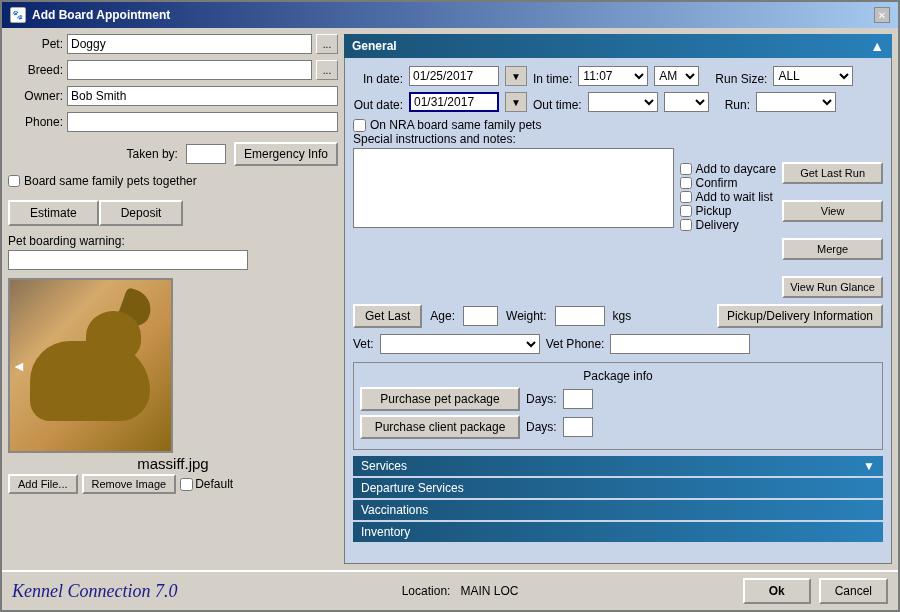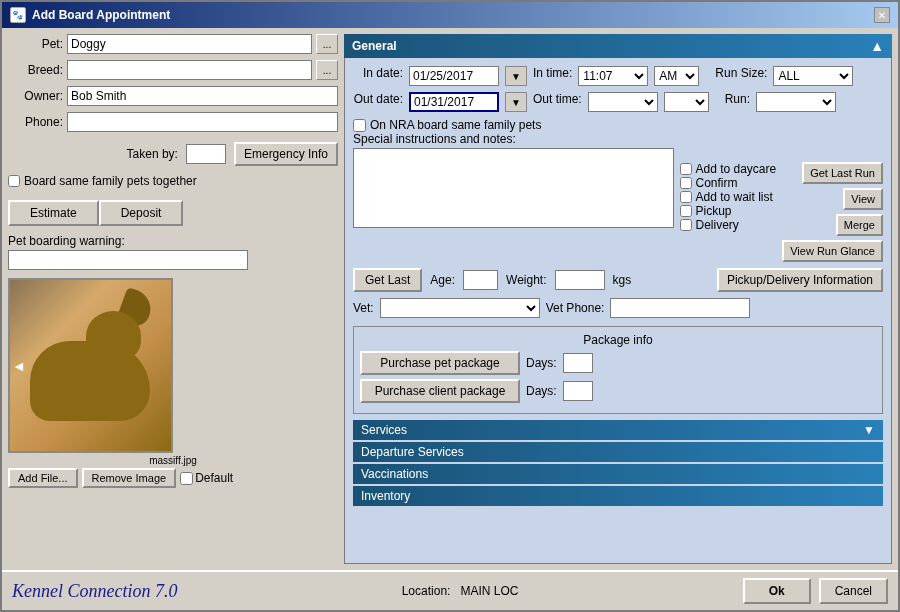--- a/index.html
+++ b/index.html
@@ -45,61 +45,61 @@
     .warning-label { color: #000; margin-bottom: 2px; }
     .warning-input { width: 240px; height: 20px; border: 1px solid #7a7a7a; background: white; }
 
     .pet-image-container { border: 2px solid #888; width: 165px; height: 175px; background: #000; margin-top: 4px; position: relative; overflow: hidden; display: flex; align-items: center; justify-content: center; }
     .pet-image-placeholder { width: 100%; height: 100%; background: linear-gradient(135deg, #8B7355 0%, #D4A96A 30%, #C4904A 60%, #8B6914 100%); position: relative; }
     
     .dog-body { position: absolute; bottom: 30px; left: 20px; width: 120px; height: 80px; background: #8B6914; border-radius: 40px 50px 30px 20px; }
     .dog-head { position: absolute; bottom: 90px; right: 30px; width: 55px; height: 50px; background: #8B6914; border-radius: 50% 50% 40% 40%; }
     .dog-ear { position: absolute; bottom: 125px; right: 20px; width: 30px; height: 35px; background: #7a5c10; border-radius: 10px 40px 30px 10px; transform: rotate(20deg); }
     .image-prev { position: absolute; left: 2px; top: 50%; transform: translateY(-50%); color: white; cursor: pointer; font-size: 14px; }
-    .image-name { text-align: center; font-size: 10px; color: #000; margin-top: 2px; }
+    .image-name { text-align: center; font-size: 15px; color: #000; margin-top: 2px; }
     .image-btns { display: flex; align-items: center; gap: 4px; margin-top: 2px; }
     .image-btn { background: #d4d0c8; border: 2px solid; border-color: #fff #888 #888 #fff; padding: 2px 8px; cursor: pointer; font-size: 11px; }
     .default-check { display: flex; align-items: center; gap: 2px; font-size: 11px; }
 
     
     .right-panel { flex: 1; display: flex; flex-direction: column; }
 
     .section-header {
       background: linear-gradient(to right, #1a5276, #2980b9);
       color: white;
       padding: 4px 8px;
       display: flex;
       justify-content: space-between;
       align-items: center;
       font-weight: bold;
     }
     .section-expand { color: white; font-size: 14px; cursor: pointer; }
 
     .general-panel { background: #c8d4e8; border: 1px solid #7a7a7a; border-top: none; padding: 8px; flex: 1; }
 
-    .date-row { display: flex; align-items: flex-start; gap: 6px; margin-bottom: 6px; }
+    .date-row { display: flex; align-items: flex-end; gap: 6px; margin-bottom: 6px; }
     .date-label { color: #000; min-width: 50px; text-align: right; }
     .date-input { width: 90px; height: 20px; border: 1px solid #7a7a7a; background: white; padding: 0 3px; }
     .date-btn { width: 22px; height: 20px; background: #d4d0c8; border: 1px solid #888; display: flex; align-items: center; justify-content: center; cursor: pointer; font-size: 10px; }
     .time-label { color: #000; }
     .time-select { width: 70px; height: 20px; border: 1px solid #7a7a7a; background: white; }
     .ampm-select { width: 45px; height: 20px; border: 1px solid #7a7a7a; background: white; }
     .run-size-label { color: #000; margin-left: 10px; }
     .run-size-select { width: 80px; height: 20px; border: 1px solid #7a7a7a; background: white; }
     .run-label { color: #000; }
     .run-select { width: 80px; height: 20px; border: 1px solid #7a7a7a; background: white; }
 
     .nra-row { display: flex; align-items: center; gap: 4px; }
 
     .special-row { display: flex; gap: 6px; margin-bottom: 6px; }
     .special-textarea { flex: 1; height: 80px; border: 1px solid #7a7a7a; background: white; resize: none; padding: 2px; }
     .checkboxes-col { display: flex; flex-direction: column; gap: 0; padding-top: 14px; }
     .check-item { display: flex; align-items: center; gap: 3px; }
     .check-item input[type=checkbox] { width: 12px; height: 12px; }
-    .right-btns-col { display: flex; flex-direction: column; gap: 4px; min-width: 100px; padding-top: 14px; align-items: flex-end; }
+    .right-btns-col { display: flex; flex-direction: column; gap: 16px; min-width: 100px; padding-top: 14px; }
     .right-btn { background: #d4d0c8; border: 2px solid; border-color: #fff #888 #888 #fff; padding: 3px 6px; cursor: pointer; text-align: center; font-size: 11px; }
 
     .get-last-row { display: flex; align-items: center; gap: 8px; margin-bottom: 6px; }
     .get-last-btn { background: #d4d0c8; border: 2px solid; border-color: #fff #888 #888 #fff; padding: 3px 10px; cursor: pointer; }
     .age-label { color: #000; }
     .age-input { width: 35px; height: 20px; border: 1px solid #7a7a7a; background: white; }
     .weight-label { color: #000; }
     .weight-input { width: 50px; height: 20px; border: 1px solid #7a7a7a; background: white; }
     .kgs-label { color: #000; }
     .pickup-btn { margin-left: auto; background: #d4d0c8; border: 2px solid; border-color: #fff #888 #888 #fff; padding: 3px 8px; cursor: pointer; }

